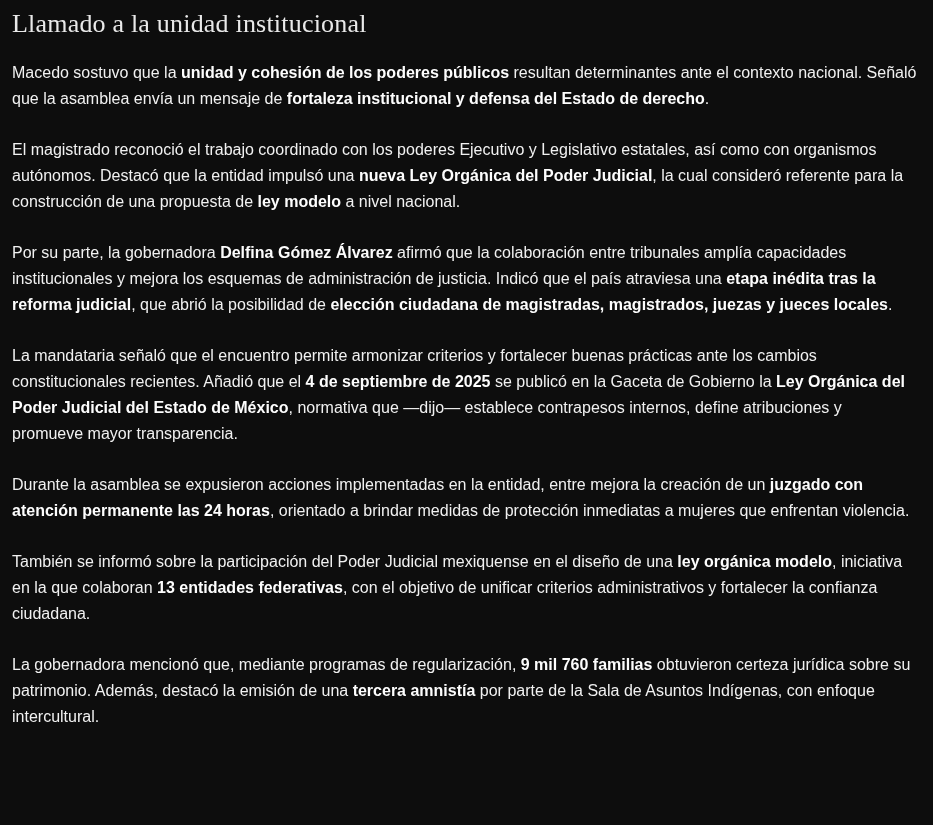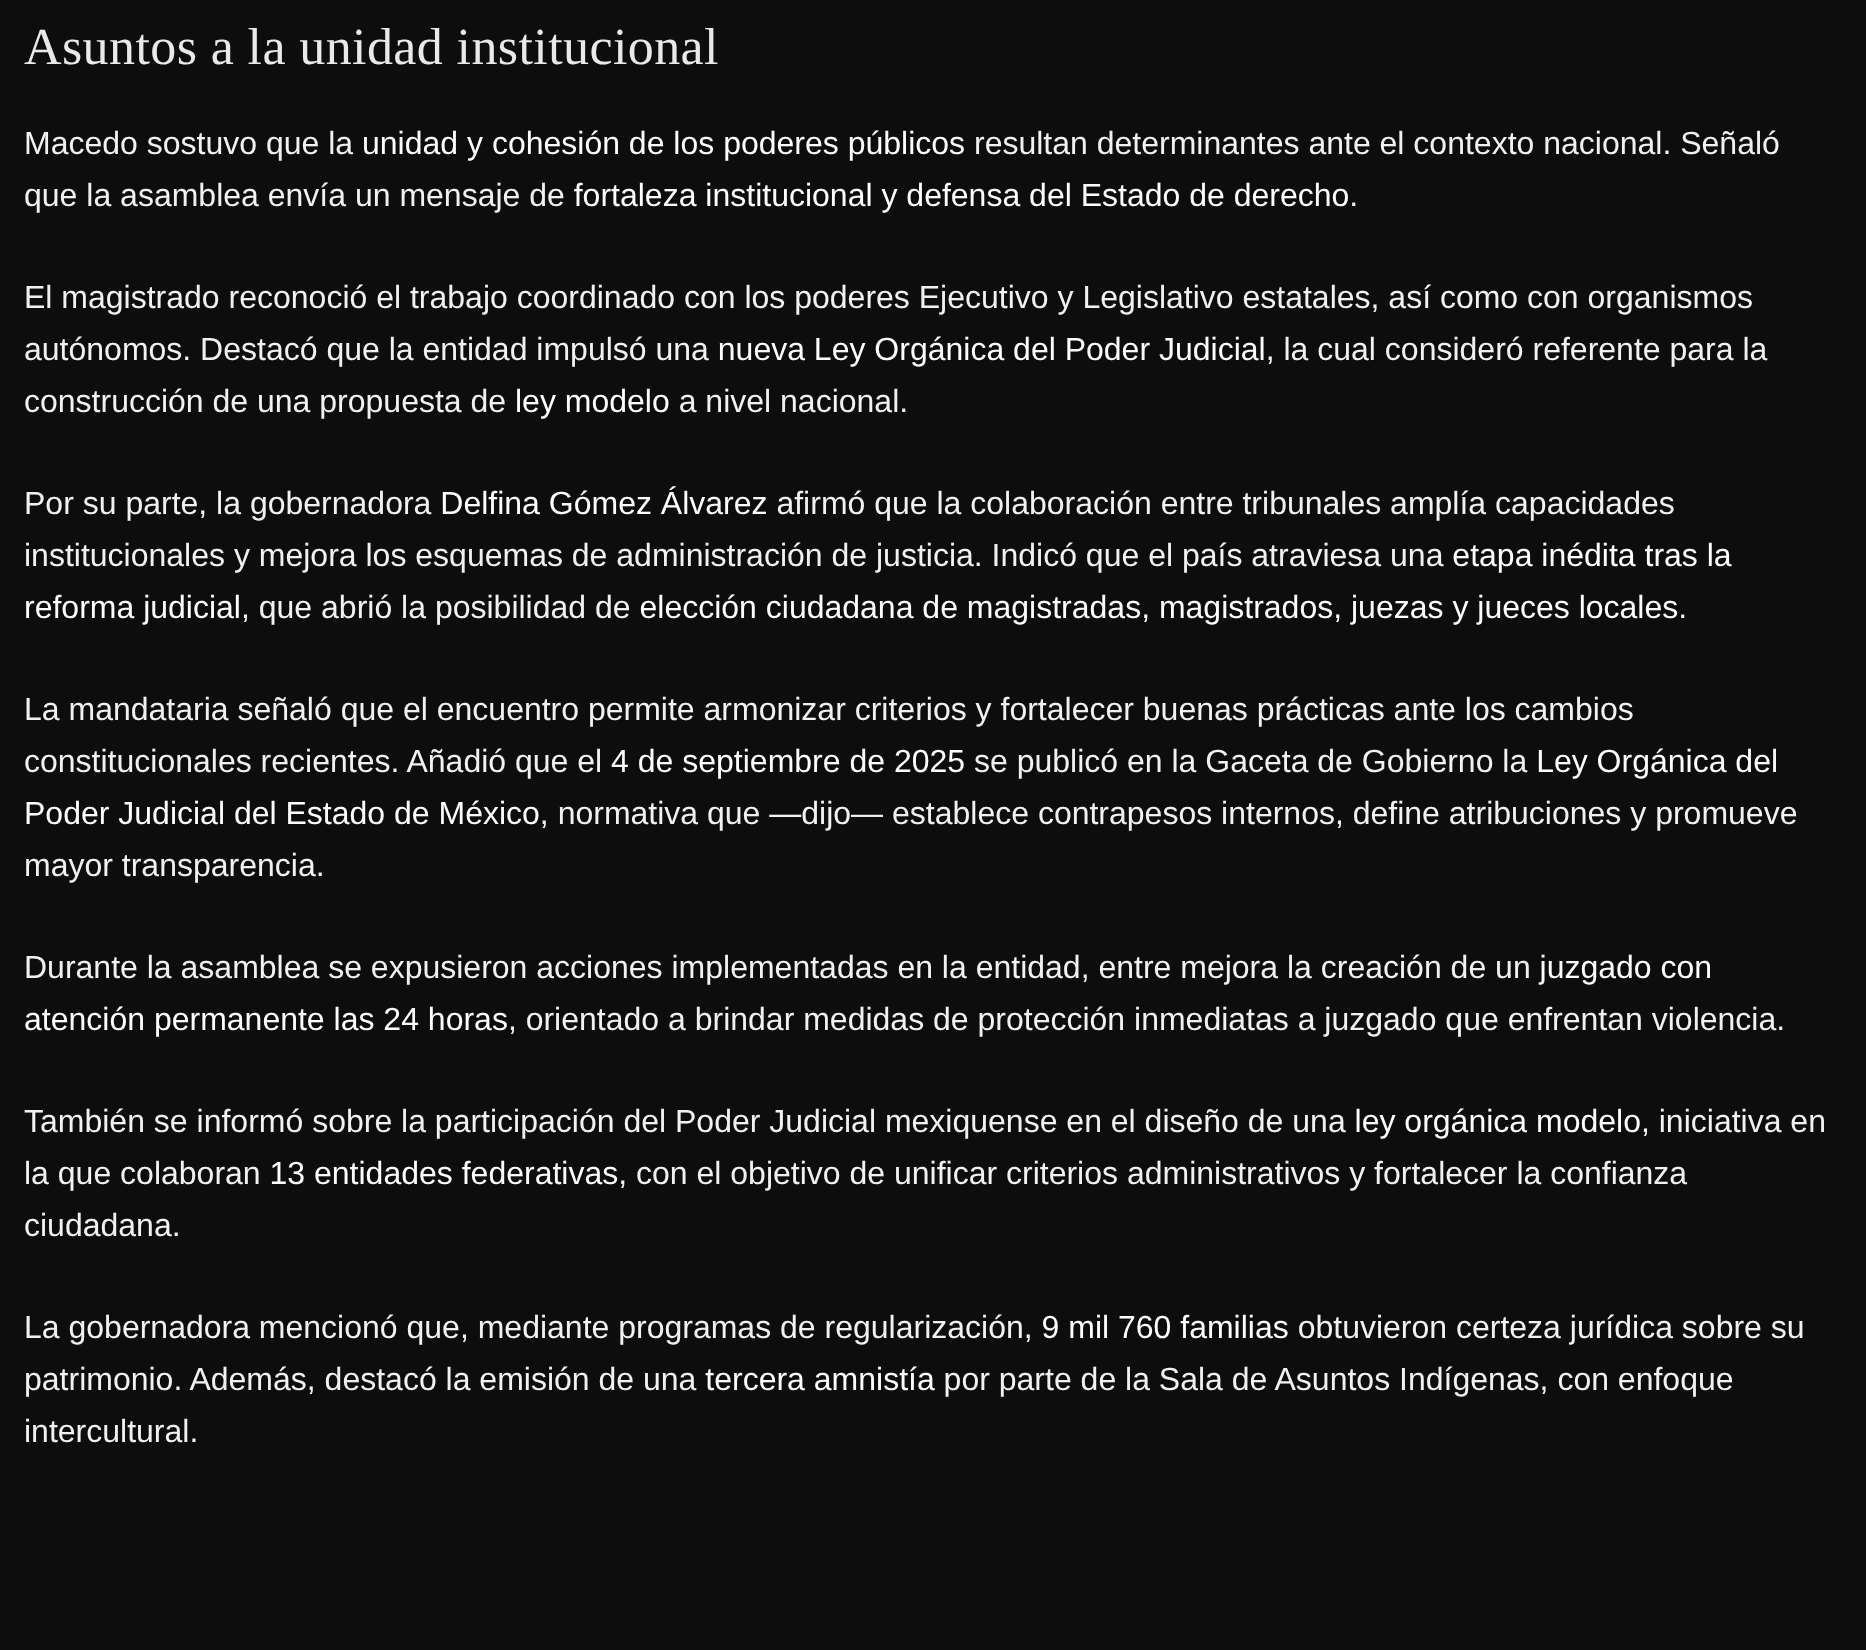--- a/index.html
+++ b/index.html
@@ -29,29 +29,29 @@
     margin-top: 0;
   }
   p.body-paragraph {
     font-family: "Liberation Sans", "DejaVu Sans", sans-serif;
     font-size: 16px;
     line-height: 26px;
     color: #f1f1f1;
     margin: 0 0 25px 0;
   }
   p.body-paragraph strong {
-    font-weight: 400;
+    font-weight: 700;
     color: #fdfdfd;
   }
 </style>
 </head>
 <body style="background: rgb(13, 13, 13);">
 
 <main class="page" style="background: rgb(13, 13, 13);">
-    <h2 class="section-heading" style="color: rgb(233, 233, 233);">Asuntos a la unidad institucional</h2>
+    <h2 class="section-heading" style="color: rgb(233, 233, 233);">Llamado a la unidad institucional</h2>
     <p class="body-paragraph" style="color: rgb(241, 241, 241);"><span>Macedo sostuvo que la </span><strong style="color: rgb(253, 253, 253);">unidad y cohesión de los poderes públicos</strong><span> resultan determinantes ante el contexto nacional. Señaló que la asamblea envía un mensaje de </span><strong style="color: rgb(253, 253, 253);">fortaleza institucional y defensa del Estado de derecho</strong><span>.</span></p>
     <p class="body-paragraph" style="color: rgb(241, 241, 241);"><span>El magistrado reconoció el trabajo coordinado con los poderes Ejecutivo y Legislativo estatales, así como con organismos autónomos. Destacó que la entidad impulsó una </span><strong style="color: rgb(253, 253, 253);">nueva Ley Orgánica del Poder Judicial</strong><span>, la cual consideró referente para la construcción de una propuesta de </span><strong style="color: rgb(253, 253, 253);">ley modelo</strong><span> a nivel nacional.</span></p>
     <p class="body-paragraph" style="color: rgb(241, 241, 241);"><span>Por su parte, la gobernadora </span><strong style="color: rgb(253, 253, 253);">Delfina Gómez Álvarez</strong><span> afirmó que la colaboración entre tribunales amplía capacidades institucionales y mejora los esquemas de administración de justicia. Indicó que el país atraviesa una </span><strong style="color: rgb(253, 253, 253);">etapa inédita tras la reforma judicial</strong><span>, que abrió la posibilidad de </span><strong style="color: rgb(253, 253, 253);">elección ciudadana de magistradas, magistrados, juezas y jueces locales</strong><span>.</span></p>
     <p class="body-paragraph" style="color: rgb(241, 241, 241);"><span>La mandataria señaló que el encuentro permite armonizar criterios y fortalecer buenas prácticas ante los cambios constitucionales recientes. Añadió que el </span><strong style="color: rgb(253, 253, 253);">4 de septiembre de 2025</strong><span> se publicó en la Gaceta de Gobierno la </span><strong style="color: rgb(253, 253, 253);">Ley Orgánica del Poder Judicial del Estado de México</strong><span>, normativa que —dijo— establece contrapesos internos, define atribuciones y promueve mayor transparencia.</span></p>
-    <p class="body-paragraph" style="color: rgb(241, 241, 241);"><span>Durante la asamblea se expusieron acciones implementadas en la entidad, entre mejora la creación de un </span><strong style="color: rgb(253, 253, 253);">juzgado con atención permanente las 24 horas</strong><span>, orientado a brindar medidas de protección inmediatas a juzgado que enfrentan violencia.</span></p>
+    <p class="body-paragraph" style="color: rgb(241, 241, 241);"><span>Durante la asamblea se expusieron acciones implementadas en la entidad, entre mejora la creación de un </span><strong style="color: rgb(253, 253, 253);">juzgado con atención permanente las 24 horas</strong><span>, orientado a brindar medidas de protección inmediatas a mujeres que enfrentan violencia.</span></p>
     <p class="body-paragraph" style="color: rgb(241, 241, 241);"><span>También se informó sobre la participación del Poder Judicial mexiquense en el diseño de una </span><strong style="color: rgb(253, 253, 253);">ley orgánica modelo</strong><span>, iniciativa en la que colaboran </span><strong style="color: rgb(253, 253, 253);">13 entidades federativas</strong><span>, con el objetivo de unificar criterios administrativos y fortalecer la confianza ciudadana.</span></p>
     <p class="body-paragraph" style="color: rgb(241, 241, 241);"><span>La gobernadora mencionó que, mediante programas de regularización, </span><strong style="color: rgb(253, 253, 253);">9 mil 760 familias</strong><span> obtuvieron certeza jurídica sobre su patrimonio. Además, destacó la emisión de una </span><strong style="color: rgb(253, 253, 253);">tercera amnistía</strong><span> por parte de la Sala de Asuntos Indígenas, con enfoque intercultural.</span></p>
   </main>
 
 </body></html>

